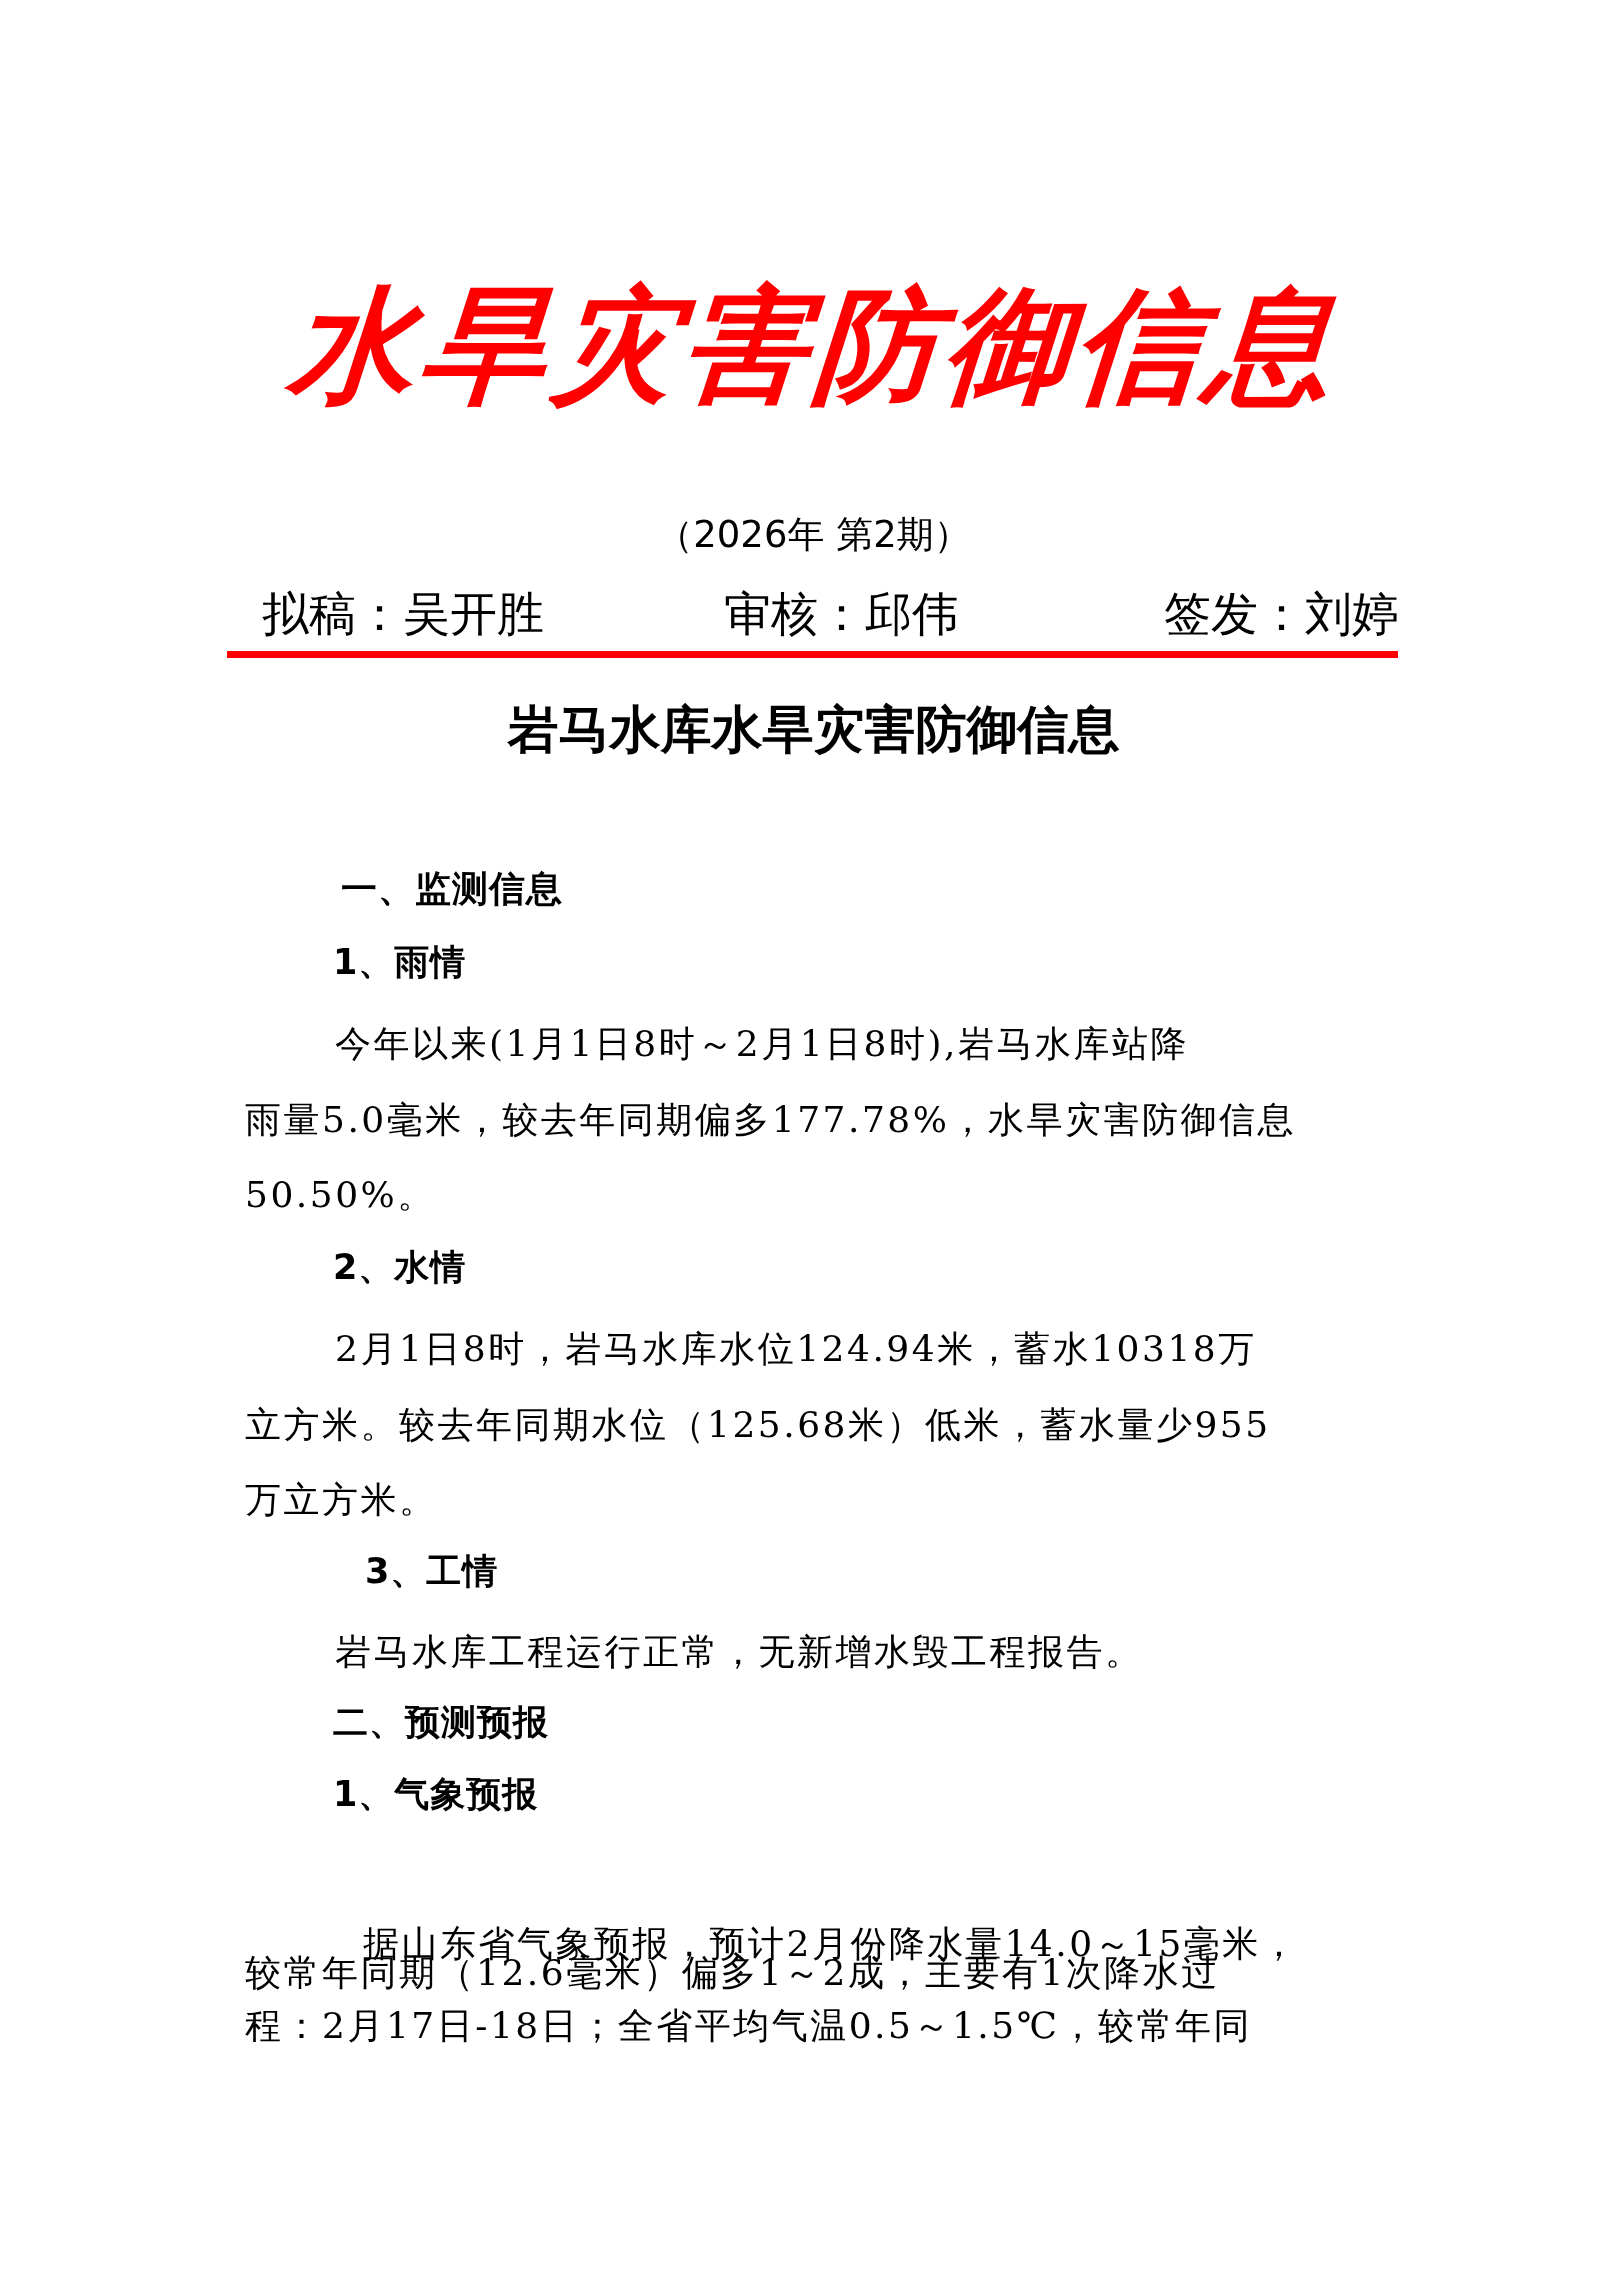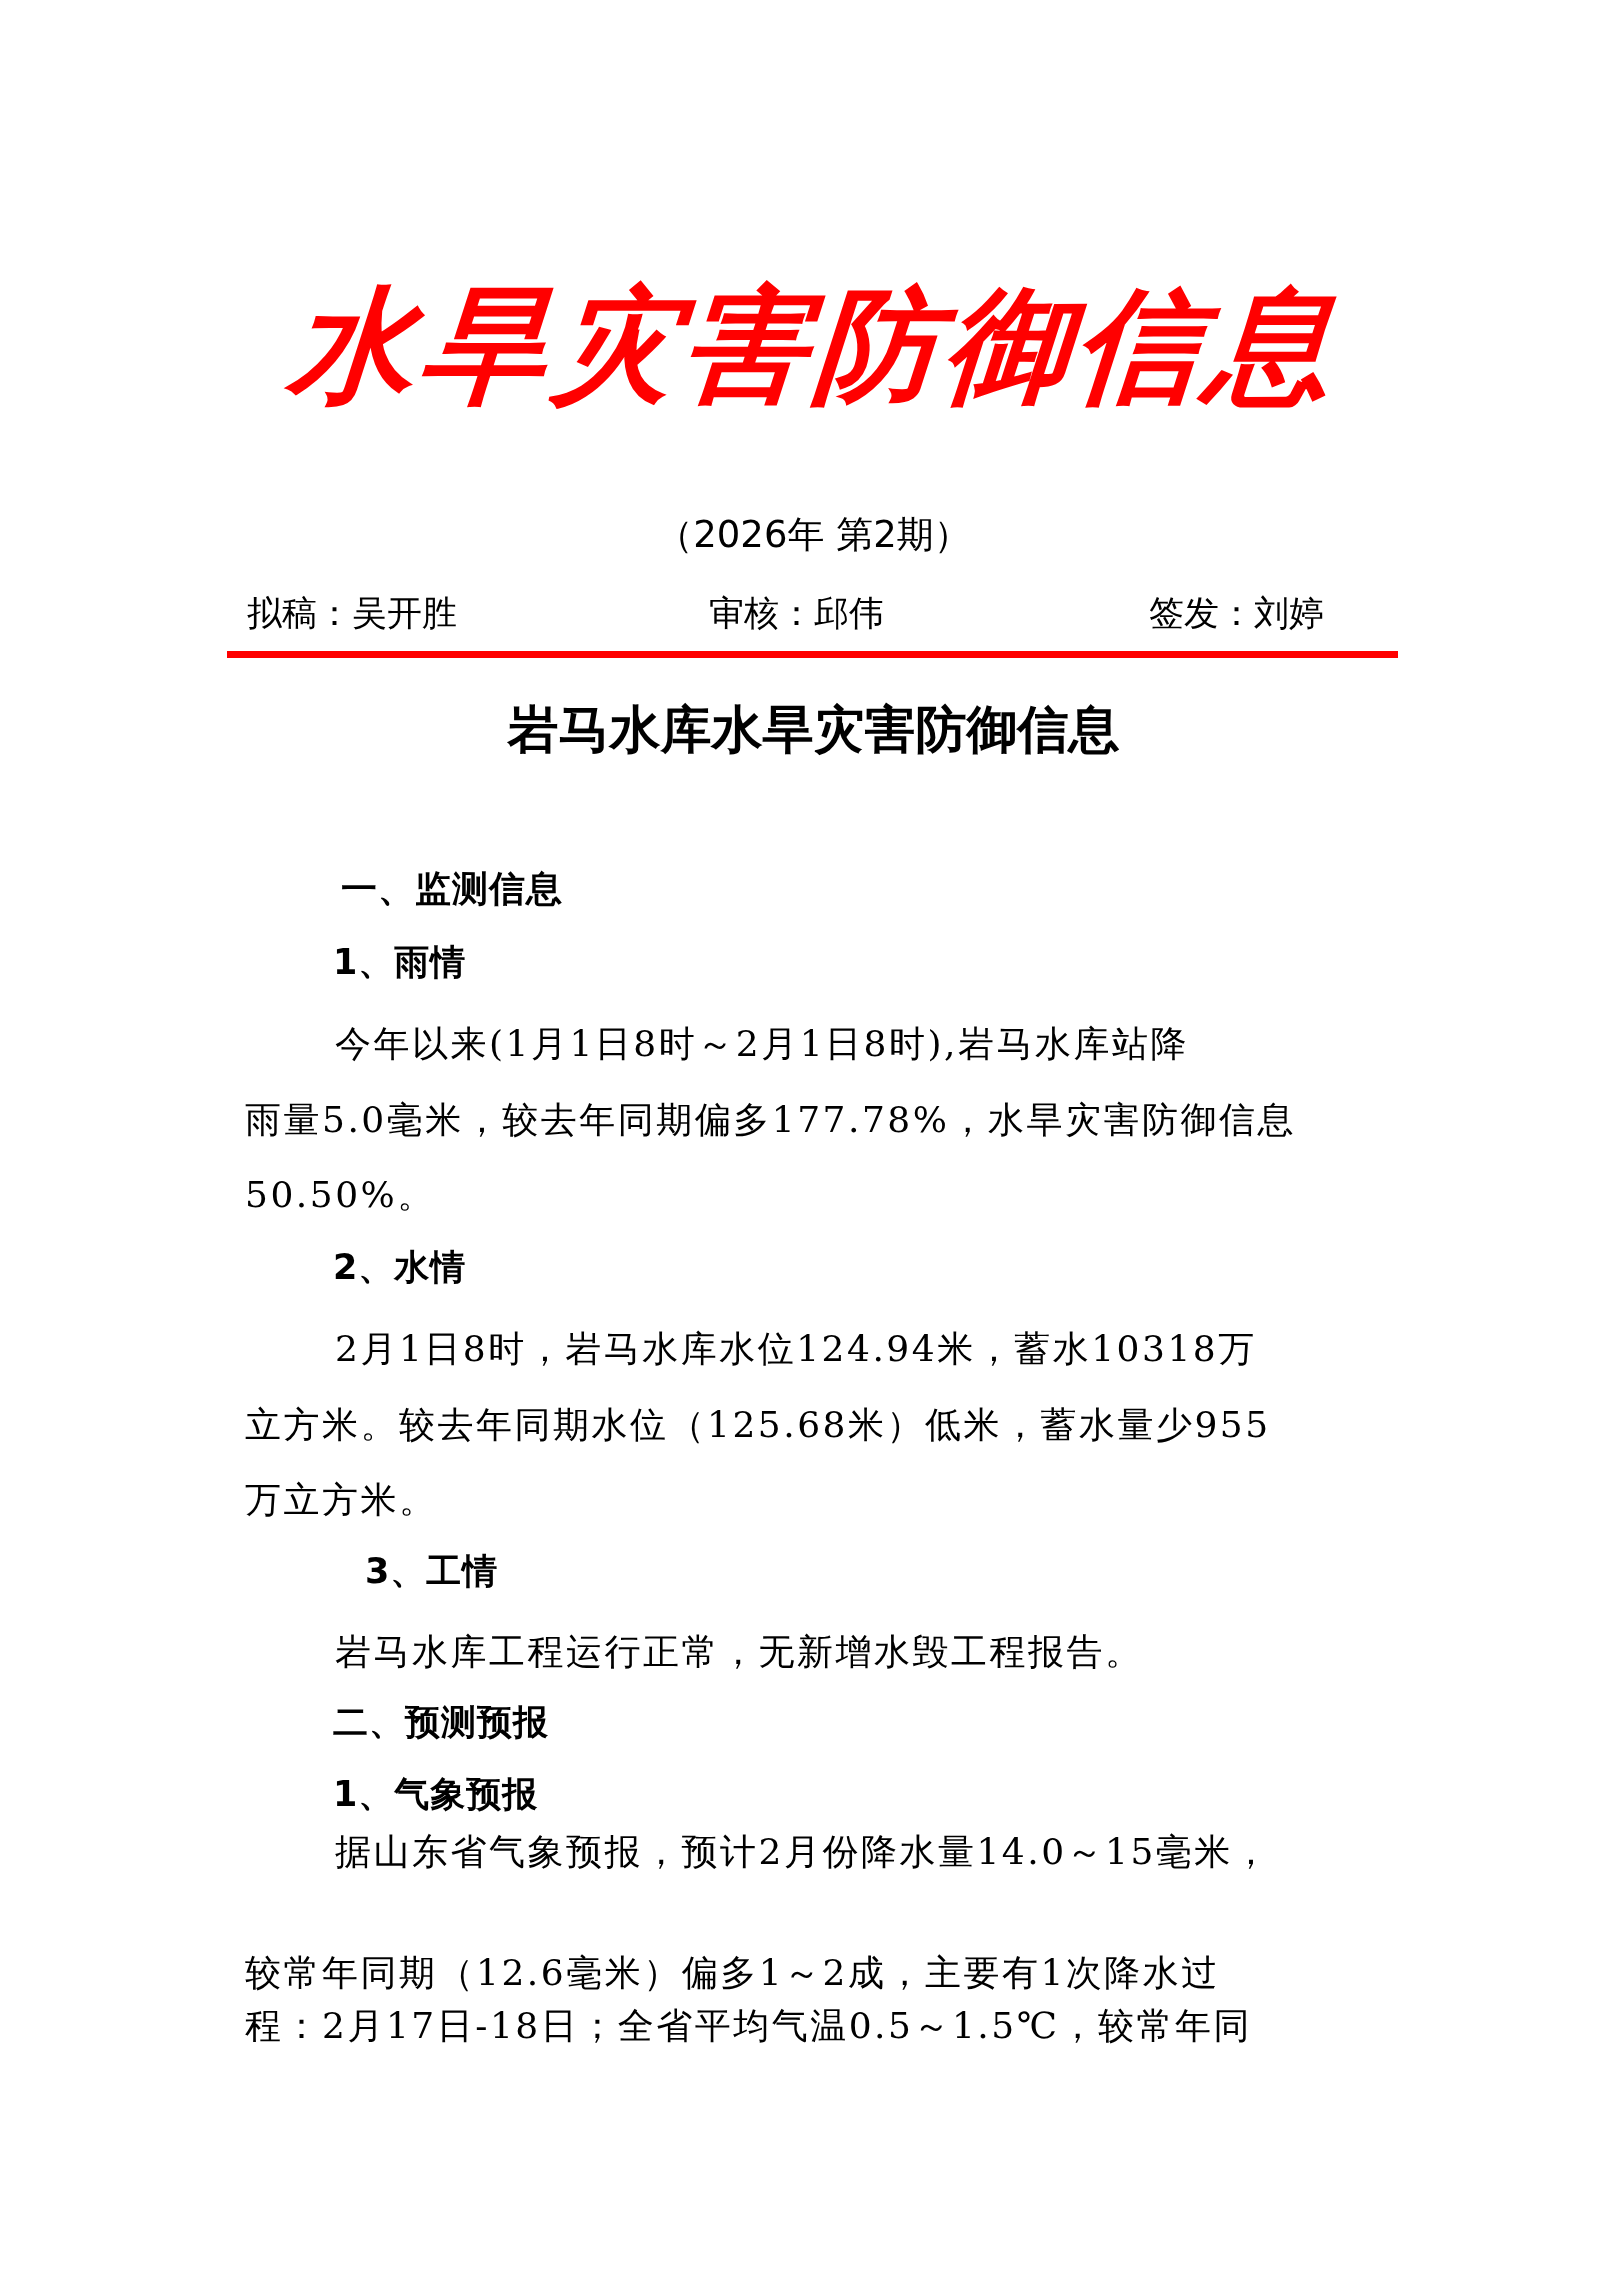--- a/index.html
+++ b/index.html
@@ -8,22 +8,22 @@
       position: absolute; left: 235px; top: 267px; width: 1157px; height: 157px;
       text-align: center; color: #ff0000;
       font-family: "DejaVu Serif", serif; font-weight: bold; font-size: 125px; line-height: 157px;
       letter-spacing: 5.9px; font-style: italic; transform: skewX(-4deg);
     }
     .issue {
       position: absolute; left: 235px; top: 493px; width: 1157px; text-align: center;
       font-family: "DejaVu Sans", sans-serif; font-weight: normal; font-size: 37px; line-height: 69px; margin-top: 7px;
     }
     .byline {
-      position: absolute; left: 245px; top: 584px; width: 1127px; height: 59px;
-      font-family: Liberation Serif, serif; font-size: 35px; line-height: 59px;
+      position: absolute; left: 260px; top: 584px; width: 1127px; height: 59px;
+      font-family: Liberation Sans, sans-serif; font-size: 47px; line-height: 59px;
     }
     .byline .item { position: absolute; top: 0; white-space: nowrap; }
     .byline .draft { left: 2px; }
     .byline .review { left: 464px; }
     .byline .issue-by { left: 904px; }
     .red-rule { position: absolute; left: 227px; top: 651px; width: 1171px; height: 6.9px; background: #ff0000; }
     .doc-title {
       position: absolute; left: 235px; top: 691px; width: 1157px; text-align: center;
       font-family: "DejaVu Sans", sans-serif; font-weight: bold; font-size: 51px; line-height: 78px;
     }
@@ -65,17 +65,17 @@
   <div class="line indent" style="top:1324px;">2月1日8时，岩马水库水位124.94米，蓄水10318万</div>
   <div class="line" style="top:1400px;">立方米。较去年同期水位（125.68米）低米，蓄水量少955</div>
   <div class="line" style="top:1475px;">万立方米。</div>
 
   <div class="line h2" style="top:1547px;margin-left:32px;">3、工情</div>
   <div class="line indent" style="top:1627px;">岩马水库工程运行正常，无新增水毁工程报告。</div>
 
   <div class="line h2" style="top:1698px; left:88px;">二、预测预报</div>
 
   <div class="line h2" style="top:1770px;">1、气象预报</div>
-  <div class="line indent" style="top:1827px;">据山东省气象预报，预计2月份降水量14.0～15毫米，</div>
+  <div class="line indent" style="top:1919px;margin-left:28px;">据山东省气象预报，预计2月份降水量14.0～15毫米，</div>
   <div class="line" style="top:1948px;">较常年同期（12.6毫米）偏多1～2成，主要有1次降水过</div>
   <div class="line" style="top:2001px;">程：2月17日-18日；全省平均气温0.5～1.5℃，较常年同</div>
 </div>
 
 
 </body></html>

